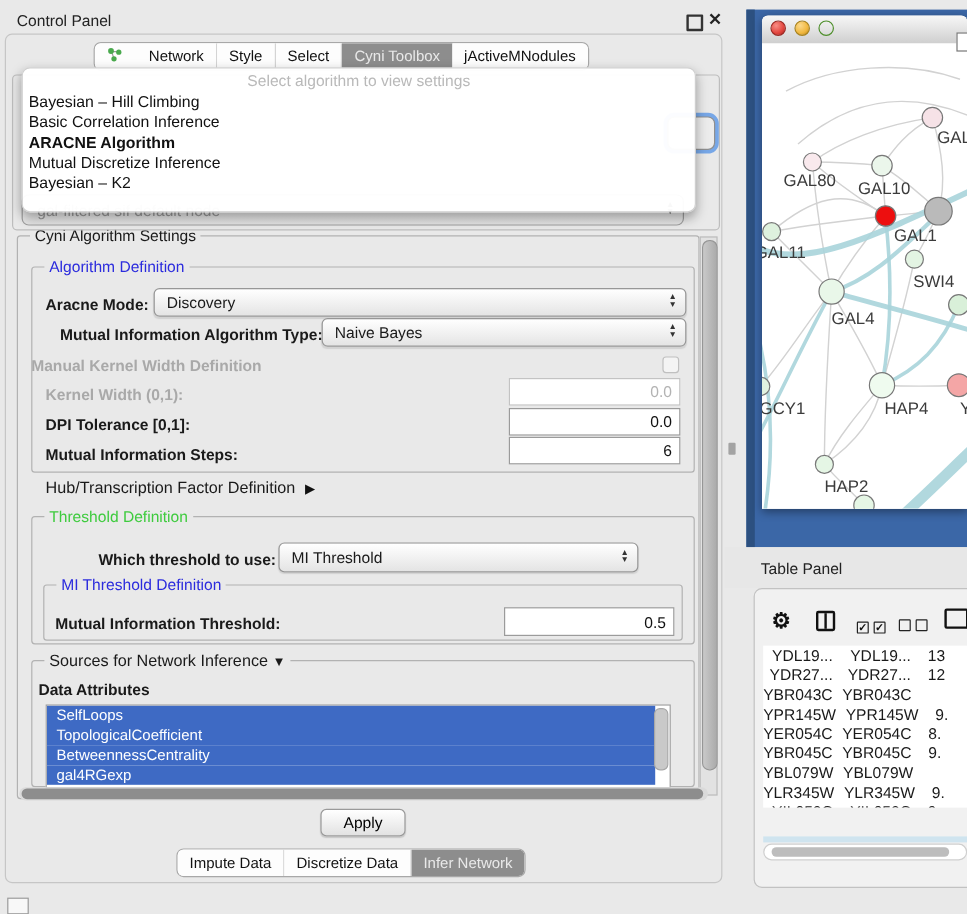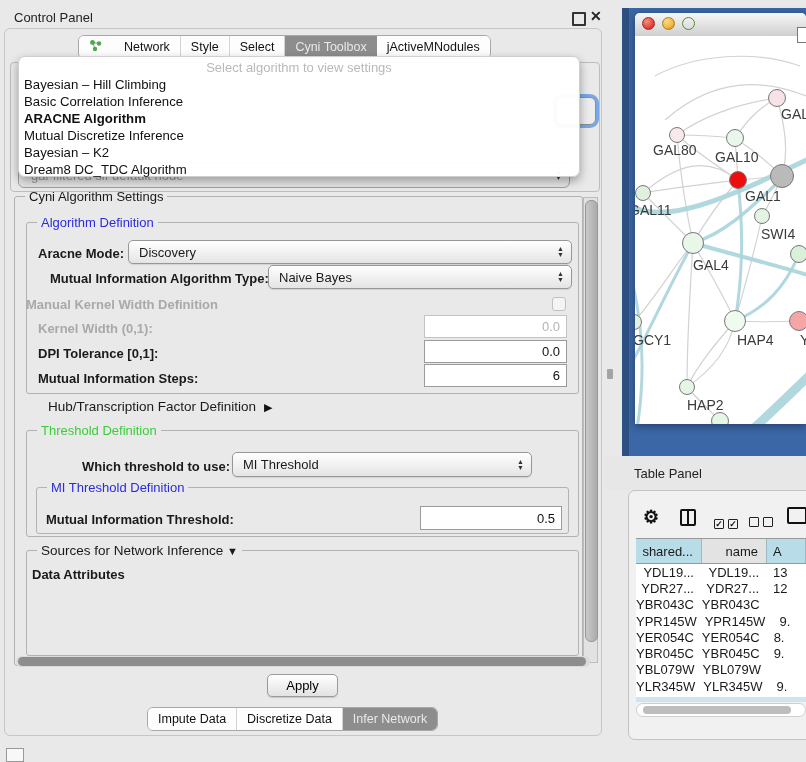--- a/index.html
+++ b/index.html
@@ -151,21 +151,20 @@
   <div class="abs spin-frag"></div>
 
   <div class="abs popup">
     <div class="popup-hint">Select algorithm to view settings</div>
     <div>
         <div class="popup-item">Bayesian – Hill Climbing</div>
         <div class="popup-item">Basic Correlation Inference</div>
         <div class="popup-item sel">ARACNE Algorithm</div>
         <div class="popup-item">Mutual Discretize Inference</div>
         <div class="popup-item">Bayesian – K2</div>
-        <div class="popup-item">Dream8 DC_TDC Algorithm</div>
       </div>
   </div>
 
   <div class="abs fset" style="left:14px;top:196px;width:567px;height:468px;">
     <span class="legend">Cyni Algorithm Settings</span>
   </div>
   <div class="abs vtrack">
       <div class="vthumb"></div>
     </div>
 
@@ -190,21 +189,21 @@
   </div>
   <div class="abs lbl dis" style="left:26px;top:297px;">Manual Kernel Width Definition</div>
   <div class="abs chk" style="left:552px;top:297px;"></div>
   <div class="abs lbl dis" style="left:38px;top:321px;">Kernel Width (0,1):</div>
   <div class="abs tfield dis" style="left:424px;top:315px;width:143px;height:23px;">0.0</div>
   <div class="abs lbl" style="left:38px;top:346px;">DPI Tolerance [0,1]:</div>
   <div class="abs tfield" style="left:424px;top:340px;width:143px;height:23px;">0.0</div>
   <div class="abs lbl" style="left:38px;top:371px;">Mutual Information Steps:</div>
   <div class="abs tfield" style="left:424px;top:364px;width:143px;height:23px;">6</div>
 
-  <div class="abs" style="left:48px;top:399px;font-size:13.5px;font-weight:500;">
+  <div class="abs" style="left:38px;top:399px;font-size:13.5px;font-weight:500;">
     <span>Hub/Transcription Factor Definition</span><span class="tri">▶</span>
   </div>
 
   <div class="abs fset" style="left:26px;top:430px;width:551px;height:105px;">
     <span class="legend leg-green">Threshold Definition</span>
   </div>
   <div class="abs lbl" style="left:82px;top:459px;">Which threshold to use:</div>
   <div class="abs combo" style="left:232px;top:452px;width:300px;height:25px;">
     <span>MI Threshold</span>
     <span class="arrows">
@@ -215,20 +214,29 @@
   <div class="abs fset" style="left:36px;top:487px;width:531px;height:45px;">
     <span class="legend leg-blue">MI Threshold Definition</span>
   </div>
   <div class="abs lbl" style="left:46px;top:512px;">Mutual Information Threshold:</div>
   <div class="abs tfield" style="left:420px;top:506px;width:142px;height:24px;">0.5</div>
 
   <div class="abs fset" style="left:26px;top:550px;width:551px;height:104px;">
     <span class="legend" style="font-size:13.5px;"><span>Sources for Network Inference</span> <span style="font-size:11px;">▼</span></span>
   </div>
   <div class="abs lbl" style="left:32px;top:567px;">Data Attributes</div>
+  <div class="abs attr-list" style="left:38px;top:587px;width:519px;height:68px;">
+    <div>
+        <div class="attr-item">SelfLoops</div>
+        <div class="attr-item">TopologicalCoefficient</div>
+        <div class="attr-item">BetweennessCentrality</div>
+        <div class="attr-item">gal4RGexp</div>
+      </div>
+    <div class="list-scroll"></div>
+  </div>
 
   <div class="abs htrack">
       <div class="hthumb"></div>
     </div>
 
   <button class="abs apply" style="font-family:'Liberation Sans',sans-serif;">Apply</button>
 
   <div class="abs tabbar botbar">
     <div class="tab">
         <span>Impute Data</span>
@@ -322,25 +330,20 @@
   <div class="abs tp-title">Table Panel</div>
   <div class="abs tp-box"></div>
 
   <div class="abs ticon" style="left:643px;top:506px;font-size:18px;font-weight:bold;">⚙</div>
   <div class="abs ticon col-icon" style="left:680px;top:509px;"></div>
   <div class="abs ticon" style="left:714px;top:513px;"><span class="cb">✓</span><span class="cb">✓</span></div>
   <div class="abs ticon" style="left:749px;top:513px;"><span class="cb"></span><span class="cb"></span></div>
   <div class="abs ticon" style="left:787px;top:507px;width:20px;height:17px;border:2px solid #111;border-radius:2px;box-sizing:border-box;"></div>
 
   <div class="abs table">
-    <div class="thead">
-      <div class="th c1">shared...</div>
-      <div class="th c2">name</div>
-      <div class="th c3">A</div>
-    </div>
     <div class="tbody">
         <div class="trow">
           <div class="td c1">YDL19...</div>
           <div class="td c2">YDL19...</div>
           <div class="td c3">13</div>
         </div>
         <div class="trow">
           <div class="td c1">YDR27...</div>
           <div class="td c2">YDR27...</div>
           <div class="td c3">12</div>

